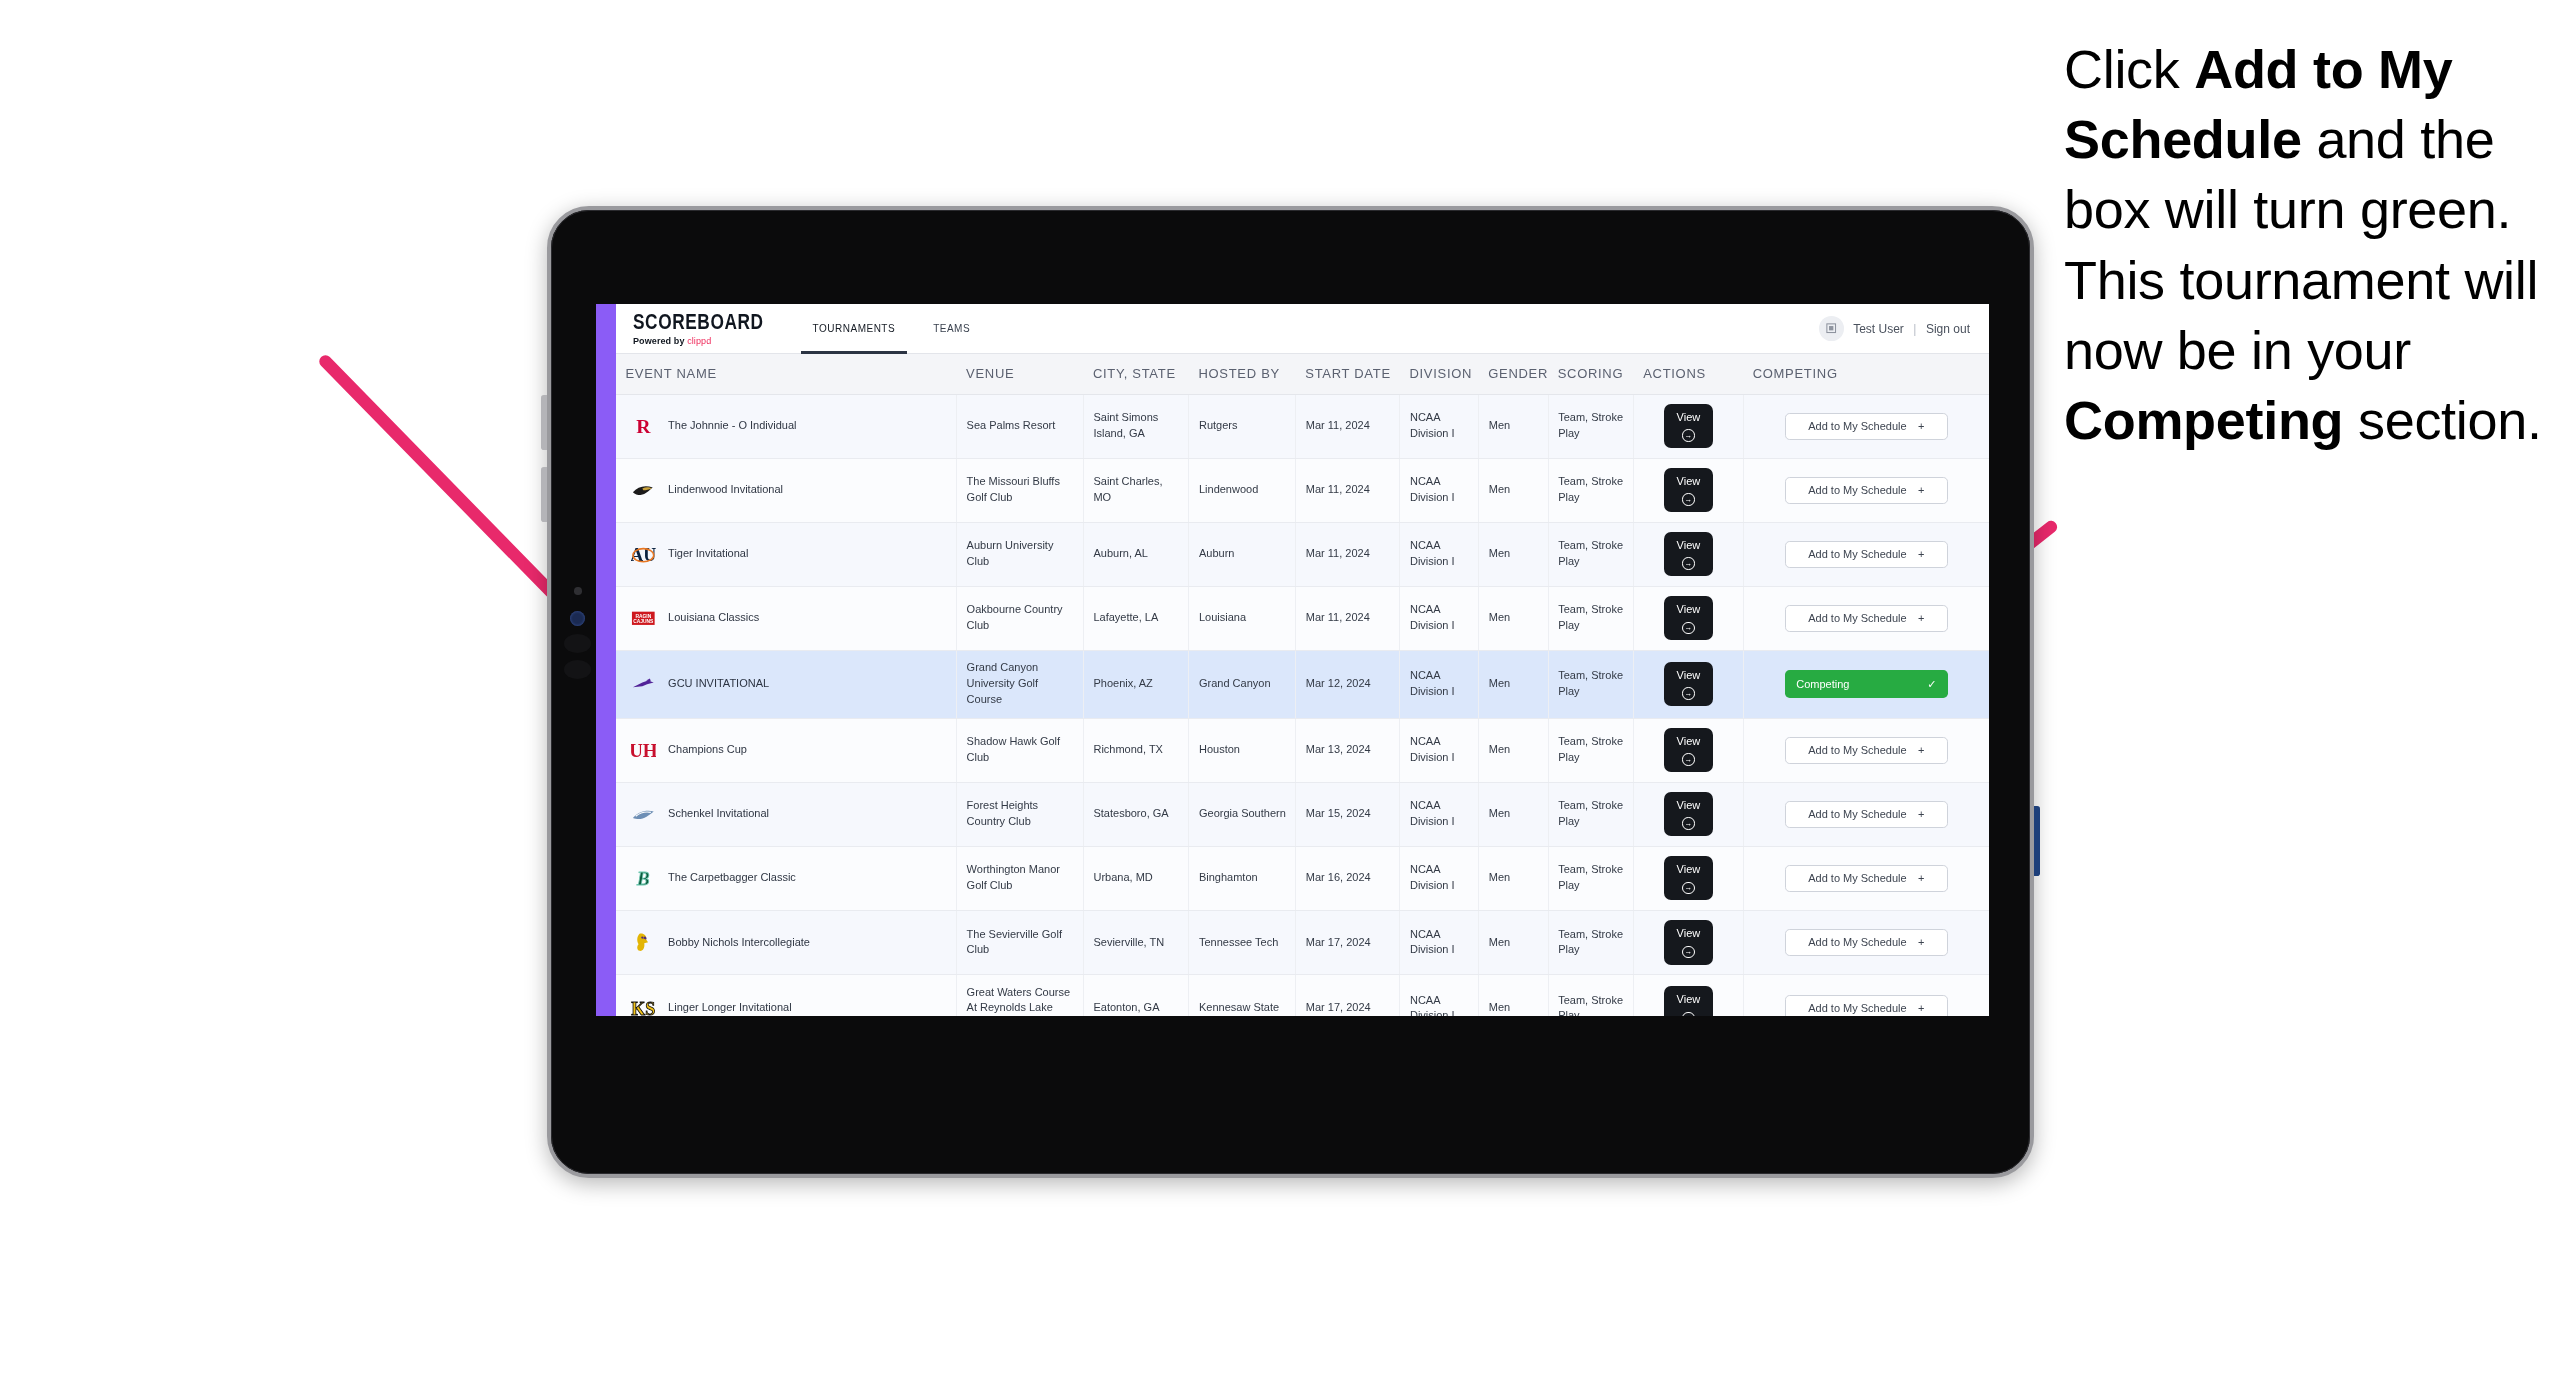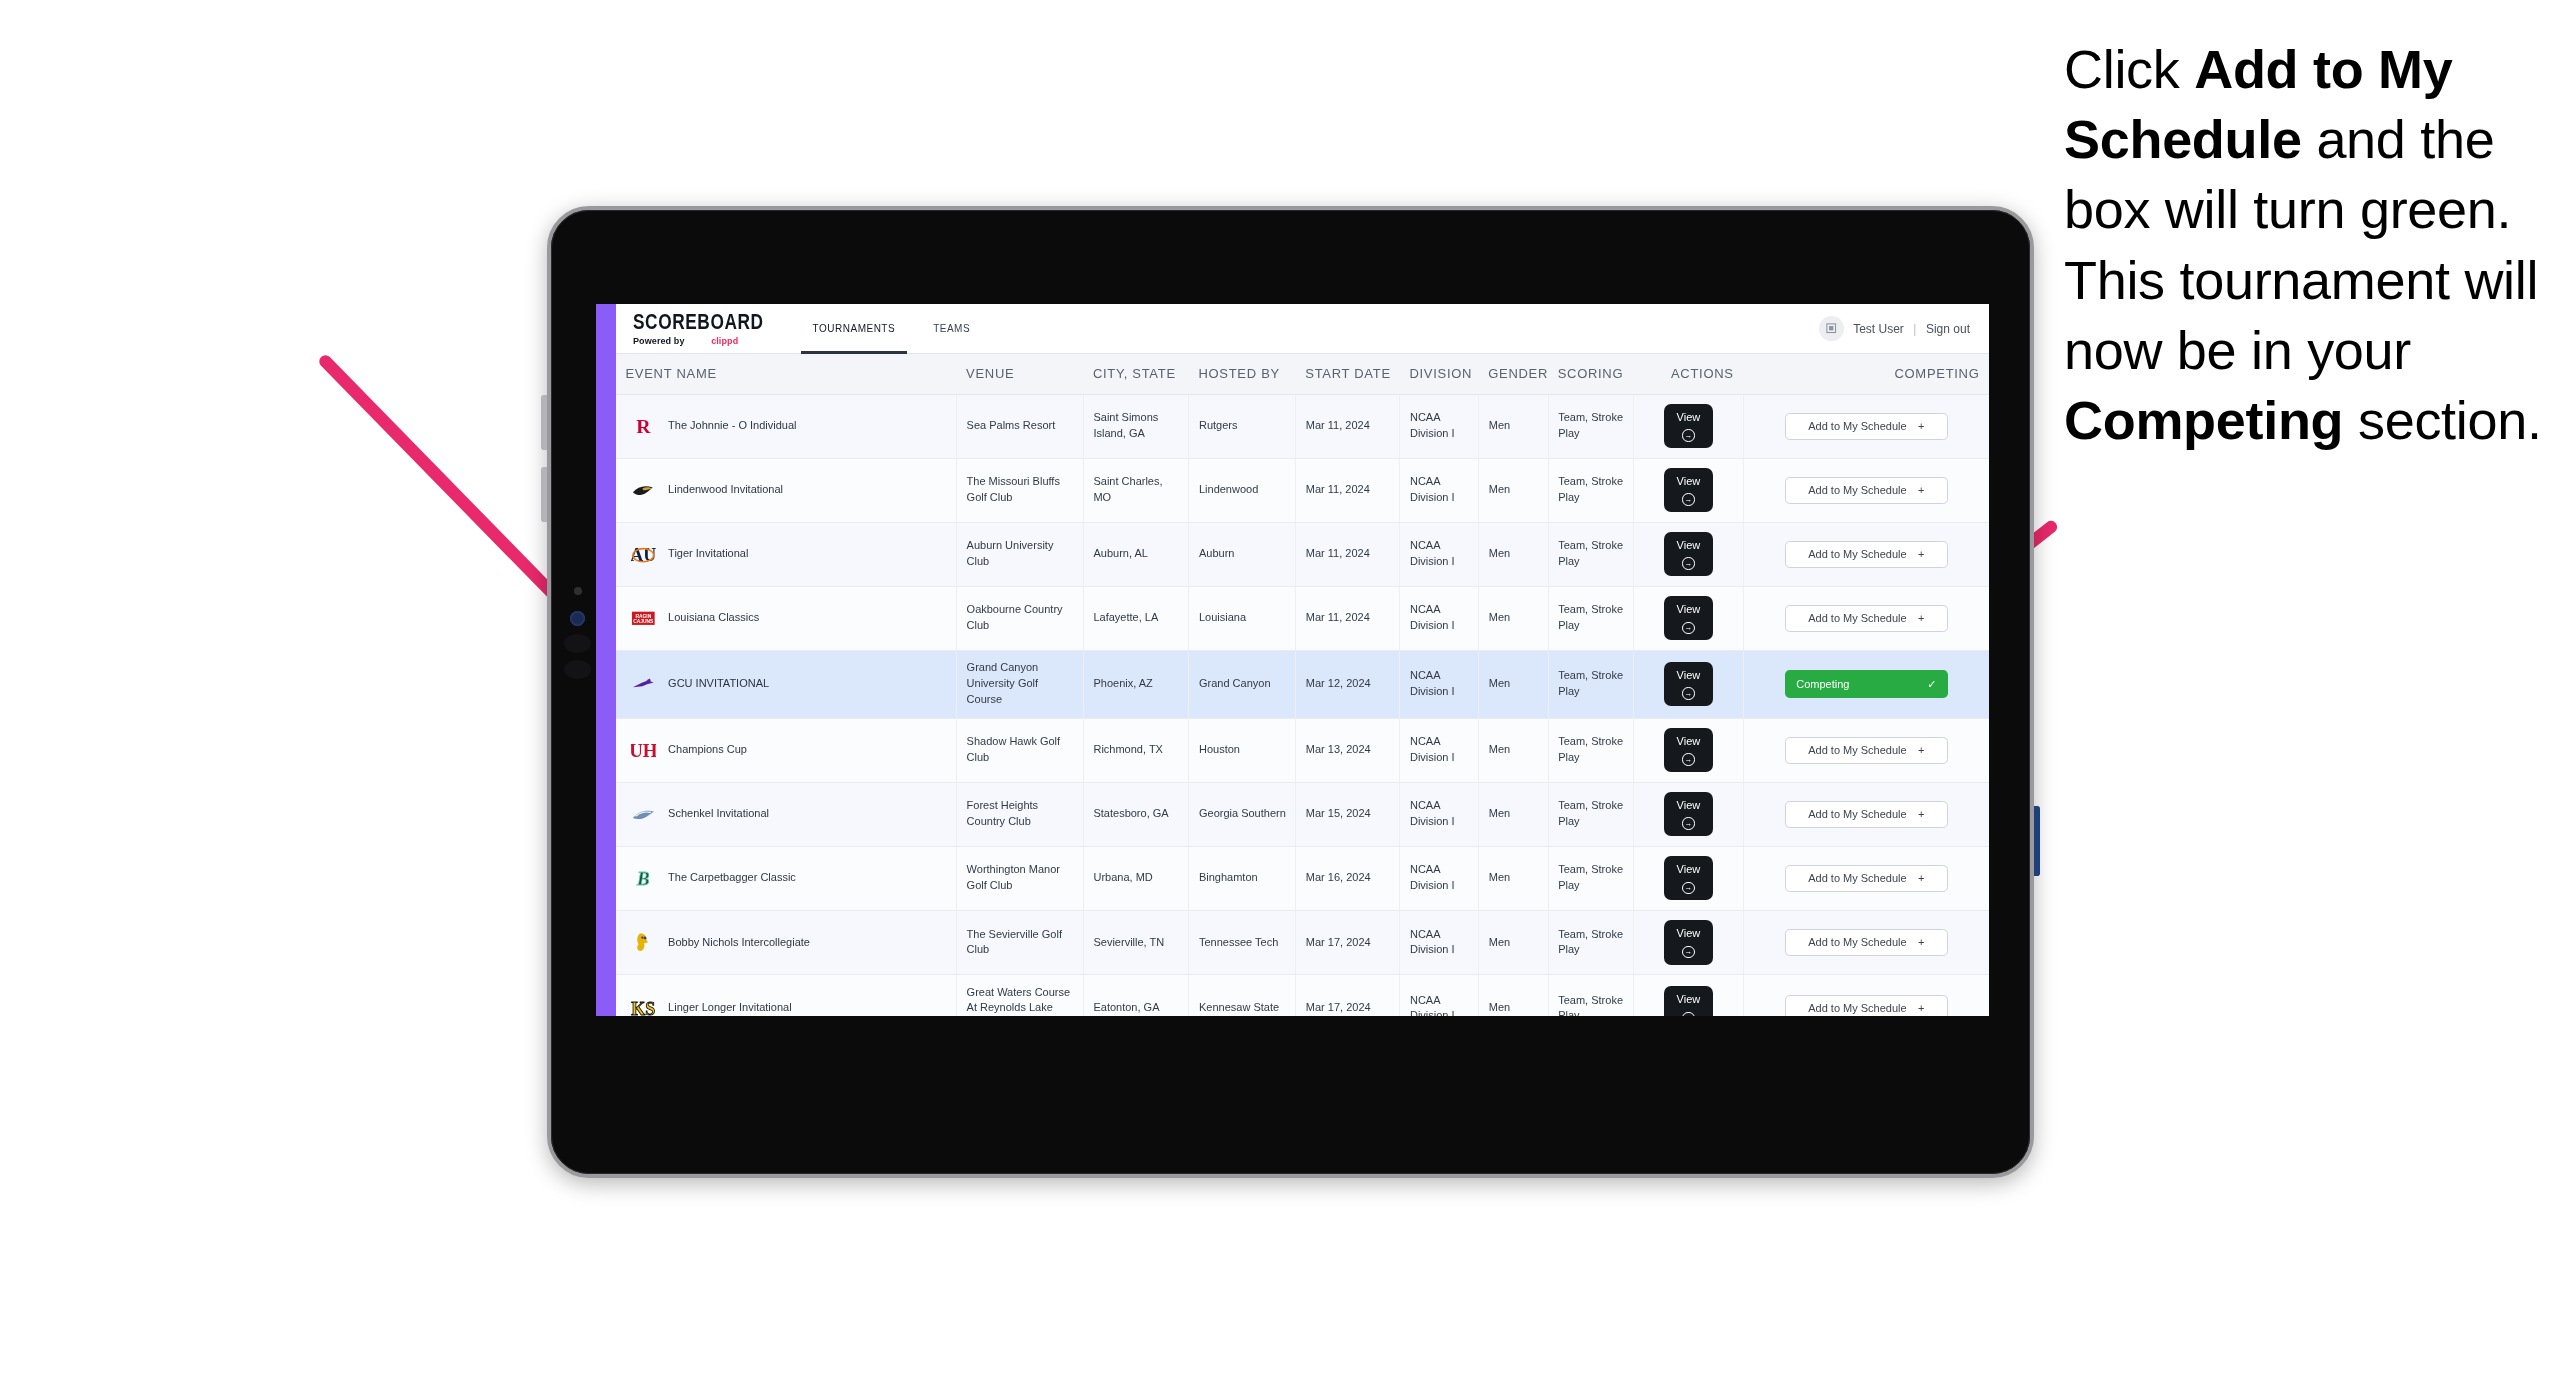--- a/index.html
+++ b/index.html
@@ -99,21 +99,21 @@
     font-size: 18px; font-weight: 700; letter-spacing: 0.6px;
     color: #10161f; font-family: "Liberation Sans", sans-serif;
     line-height: 1;
     transform: scaleY(1.18) scaleX(0.96);
     transform-origin: left center;
   }
   .brand-sub {
     margin-top: 5.7px; font-size: 9px; color: #10161f; font-weight: 600;
     letter-spacing: 0.1px;
   }
-  .brand-sub .clippd { color: #ef2a5b; font-weight: 700; margin-left: 24px; }
+  .brand-sub .clippd { color: #ef2a5b; font-weight: 400; }
 
   .nav-tabs { display: flex; align-items: stretch; margin-left: 11.4px; }
   .nav-tab {
     display: flex; align-items: center;
     padding: 0 19px;
     font-size: 10px; letter-spacing: 0.5px;
     color: #39414e; font-weight: 400;
     cursor: pointer;
     position: relative;
   }
@@ -141,21 +141,21 @@
     background: #f4f5f8;
     color: #5b6170;
     font-size: 13px;
     font-weight: 400;
     letter-spacing: 0.7px;
     text-align: left;
     padding: 12.3px 9.5px;
     border-bottom: 0.9px solid #e4e6eb;
     white-space: nowrap;
   }
-  table.tbl thead th.c-center { text-align: right; }
+  table.tbl thead th.c-center { text-align: left; }
   table.tbl tbody td {
     font-size: 11px;
     color: #333a46;
     padding: 9.5px 9.5px;
     border-bottom: 0.9px solid #e9ebf0;
     border-right: 0.9px solid #edeff3;
     vertical-align: middle;
     line-height: 1.45;
   }
   table.tbl tbody td:last-child { border-right: none; }

